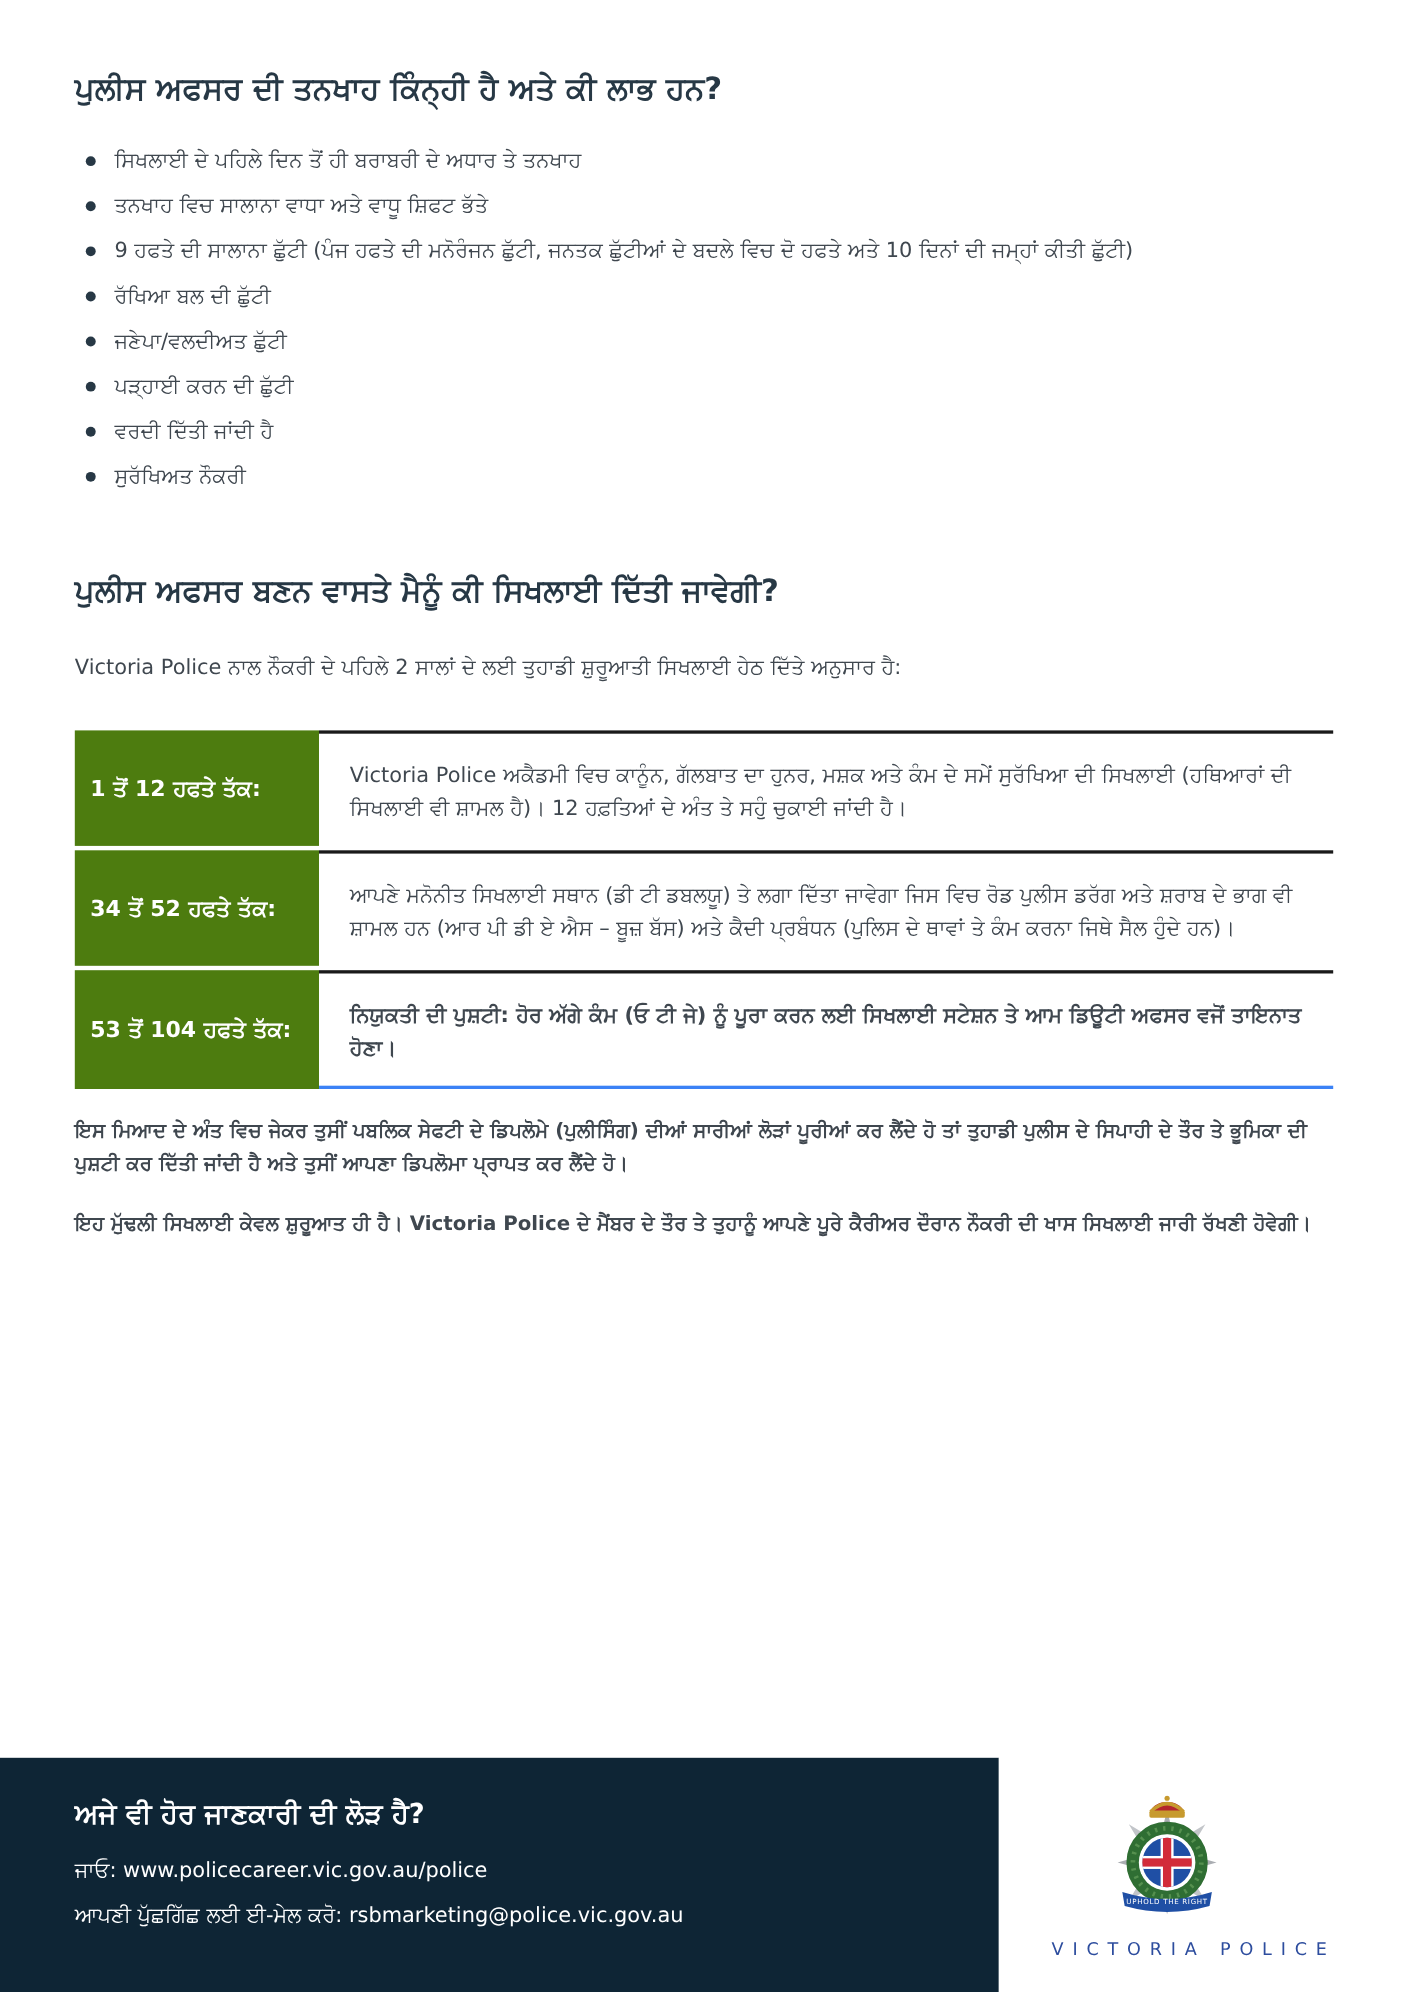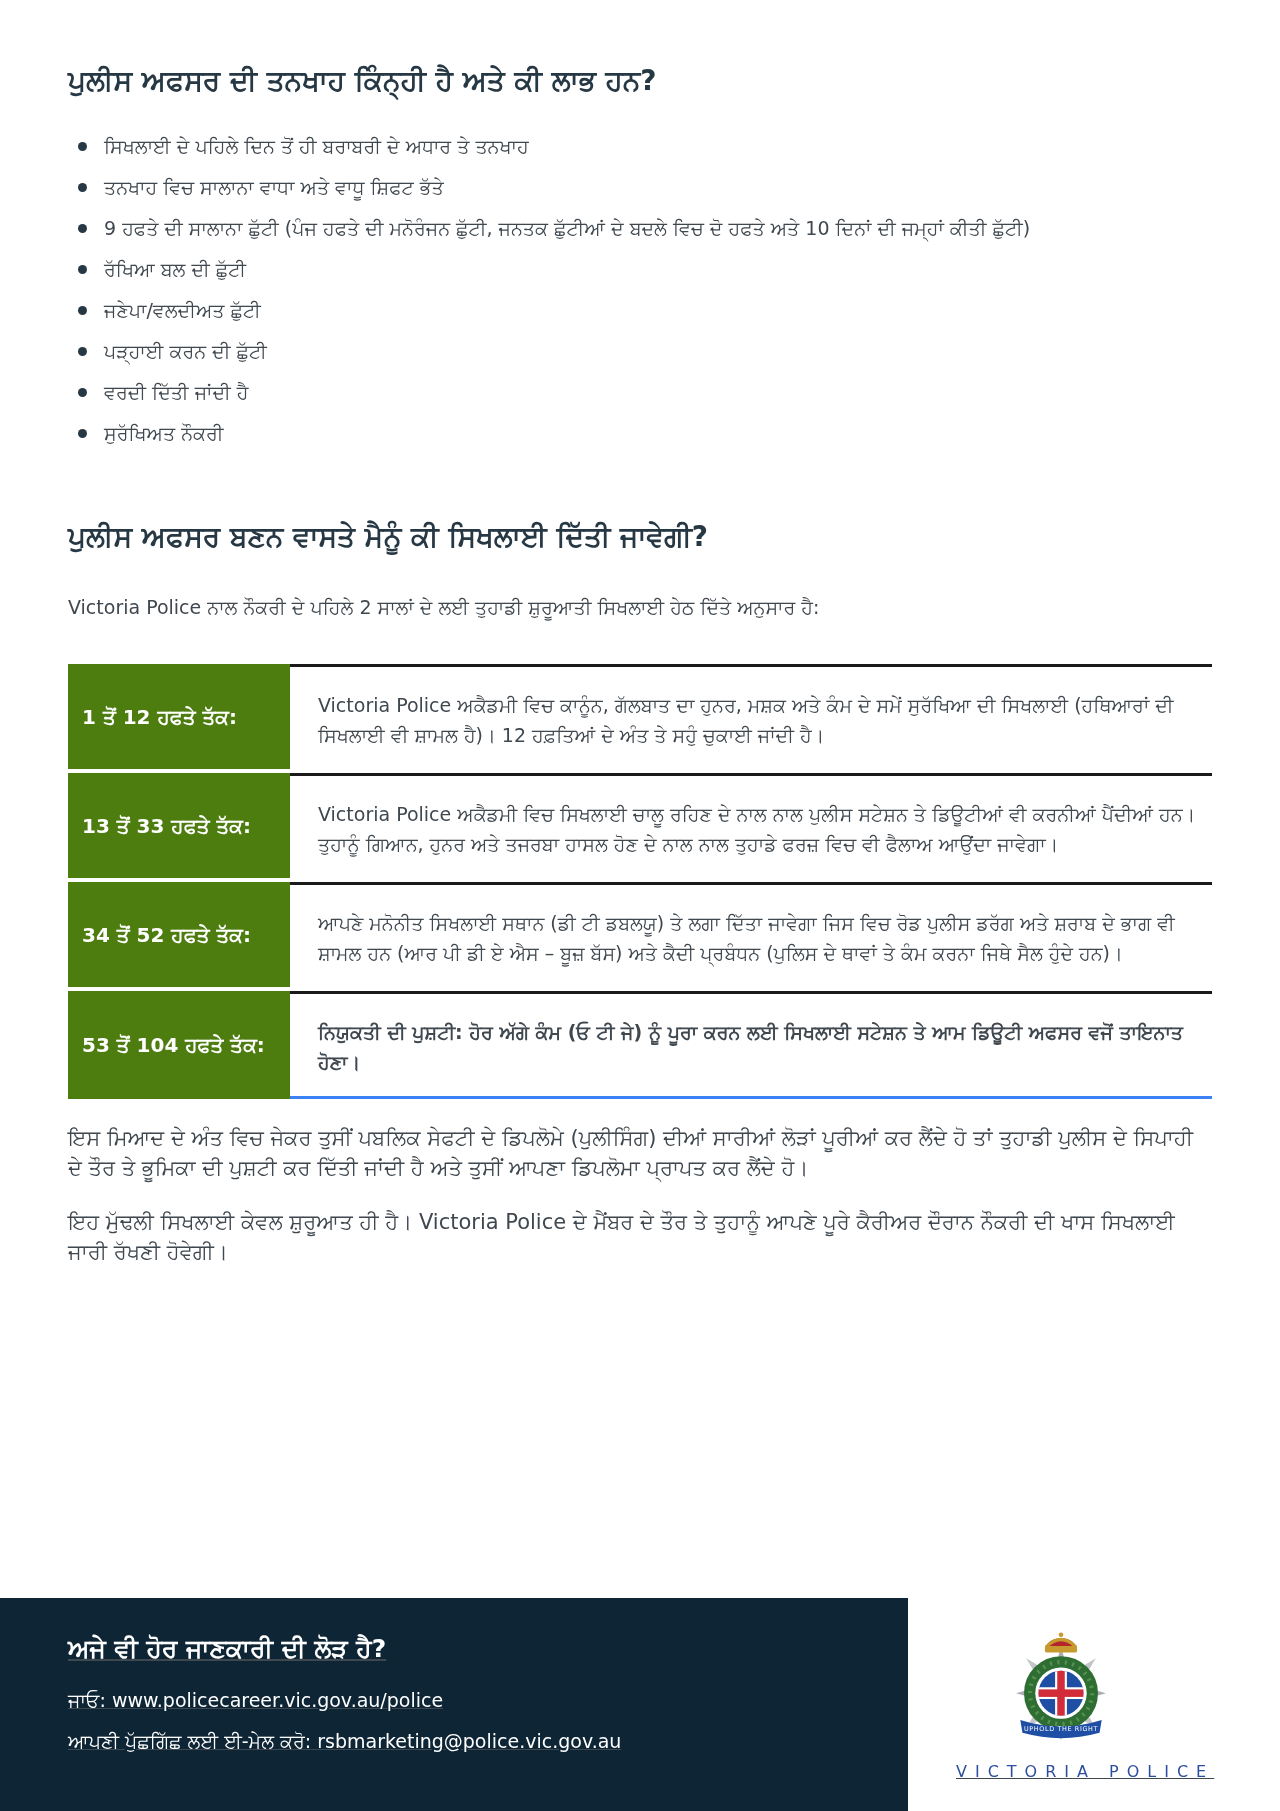--- a/index.html
+++ b/index.html
@@ -78,32 +78,32 @@
     padding: 23px 12px 19px 28px;
     font-size: 19px;
     line-height: 30px;
     color: #3f474f;
   }
   .trow.last .tcell {
     border-bottom: 3px solid #3b82f6;
     font-weight: bold;
   }
   p.outro {
-    font-size: 21px;
+    font-size: 18px;
     line-height: 30px;
     margin: 24px 0 0 0;
+    font-weight: bold;
   }
   footer {
     position: absolute;
     left: 0;
     bottom: 0;
     width: 1020px;
     height: 213px;
     display: flex;
-    text-decoration: underline;
   }
   .footer-box {
     width: 908px;
     flex: 0 0 908px;
     background: #0e2535;
     color: #ffffff;
     box-sizing: border-box;
     padding: 36px 30px 0 68px;
   }
   .footer-box h2 {
@@ -160,24 +160,20 @@
 
   <section>
     <h1 class="section-heading training-heading">ਪੁਲੀਸ ਅਫਸਰ ਬਣਨ ਵਾਸਤੇ ਮੈਨੂੰ ਕੀ ਸਿਖਲਾਈ ਦਿੱਤੀ ਜਾਵੇਗੀ?</h1>
 
     <p class="intro">Victoria Police ਨਾਲ ਨੌਕਰੀ ਦੇ ਪਹਿਲੇ 2 ਸਾਲਾਂ ਦੇ ਲਈ ਤੁਹਾਡੀ ਸ਼ੁਰੂਆਤੀ ਸਿਖਲਾਈ ਹੇਠ ਦਿੱਤੇ ਅਨੁਸਾਰ ਹੈ:</p>
 
     <div class="ttable">
       <div class="trow">
         <div class="tlabel">1 ਤੋਂ 12 ਹਫਤੇ ਤੱਕ:</div>
         <div class="tcell">Victoria Police ਅਕੈਡਮੀ ਵਿਚ ਕਾਨੂੰਨ, ਗੱਲਬਾਤ ਦਾ ਹੁਨਰ, ਮਸ਼ਕ ਅਤੇ ਕੰਮ ਦੇ ਸਮੇਂ ਸੁਰੱਖਿਆ ਦੀ ਸਿਖਲਾਈ (ਹਥਿਆਰਾਂ ਦੀ ਸਿਖਲਾਈ ਵੀ ਸ਼ਾਮਲ ਹੈ)। 12 ਹਫ਼ਤਿਆਂ ਦੇ ਅੰਤ ਤੇ ਸਹੁੰ ਚੁਕਾਈ ਜਾਂਦੀ ਹੈ।</div>
-      </div>
-      <div class="trow">
-        <div class="tlabel">13 ਤੋਂ 33 ਹਫਤੇ ਤੱਕ:</div>
-        <div class="tcell">Victoria Police ਅਕੈਡਮੀ ਵਿਚ ਸਿਖਲਾਈ ਚਾਲੂ ਰਹਿਣ ਦੇ ਨਾਲ ਨਾਲ ਪੁਲੀਸ ਸਟੇਸ਼ਨ ਤੇ ਡਿਊਟੀਆਂ ਵੀ ਕਰਨੀਆਂ ਪੈਂਦੀਆਂ ਹਨ। ਤੁਹਾਨੂੰ ਗਿਆਨ, ਹੁਨਰ ਅਤੇ ਤਜਰਬਾ ਹਾਸਲ ਹੋਣ ਦੇ ਨਾਲ ਨਾਲ ਤੁਹਾਡੇ ਫਰਜ਼ ਵਿਚ ਵੀ ਫੈਲਾਅ ਆਉਂਦਾ ਜਾਵੇਗਾ।</div>
       </div>
       <div class="trow">
         <div class="tlabel">34 ਤੋਂ 52 ਹਫਤੇ ਤੱਕ:</div>
         <div class="tcell">ਆਪਣੇ ਮਨੋਨੀਤ ਸਿਖਲਾਈ ਸਥਾਨ (ਡੀ ਟੀ ਡਬਲਯੂ) ਤੇ ਲਗਾ ਦਿੱਤਾ ਜਾਵੇਗਾ ਜਿਸ ਵਿਚ ਰੋਡ ਪੁਲੀਸ ਡਰੱਗ ਅਤੇ ਸ਼ਰਾਬ ਦੇ ਭਾਗ ਵੀ ਸ਼ਾਮਲ ਹਨ (ਆਰ ਪੀ ਡੀ ਏ ਐਸ – ਬੂਜ਼ ਬੱਸ) ਅਤੇ ਕੈਦੀ ਪ੍ਰਬੰਧਨ (ਪੁਲਿਸ ਦੇ ਥਾਵਾਂ ਤੇ ਕੰਮ ਕਰਨਾ ਜਿਥੇ ਸੈਲ ਹੁੰਦੇ ਹਨ)।</div>
       </div>
       <div class="trow last">
         <div class="tlabel">53 ਤੋਂ 104 ਹਫਤੇ ਤੱਕ:</div>
         <div class="tcell">ਨਿਯੁਕਤੀ ਦੀ ਪੁਸ਼ਟੀ: ਹੋਰ ਅੱਗੇ ਕੰਮ (ਓ ਟੀ ਜੇ) ਨੂੰ ਪੂਰਾ ਕਰਨ ਲਈ ਸਿਖਲਾਈ ਸਟੇਸ਼ਨ ਤੇ ਆਮ ਡਿਊਟੀ ਅਫਸਰ ਵਜੋਂ ਤਾਇਨਾਤ ਹੋਣਾ।</div>
       </div>
     </div>

